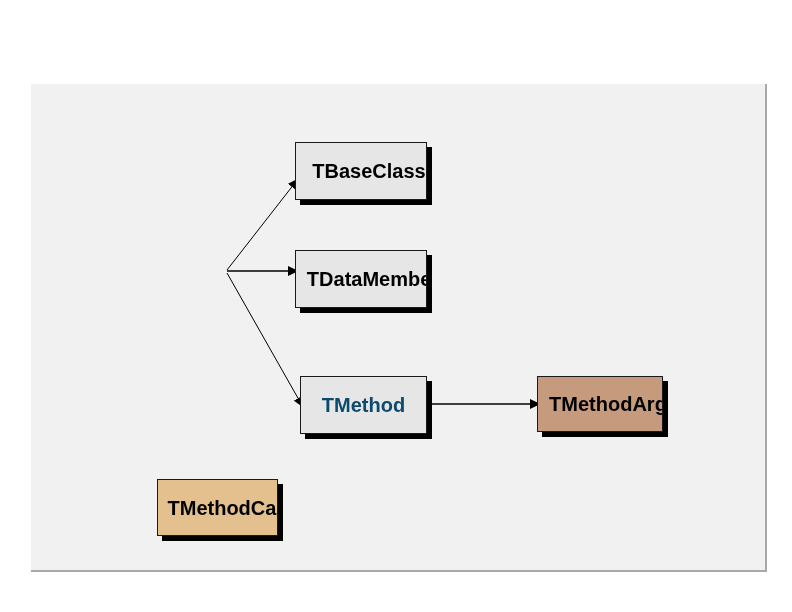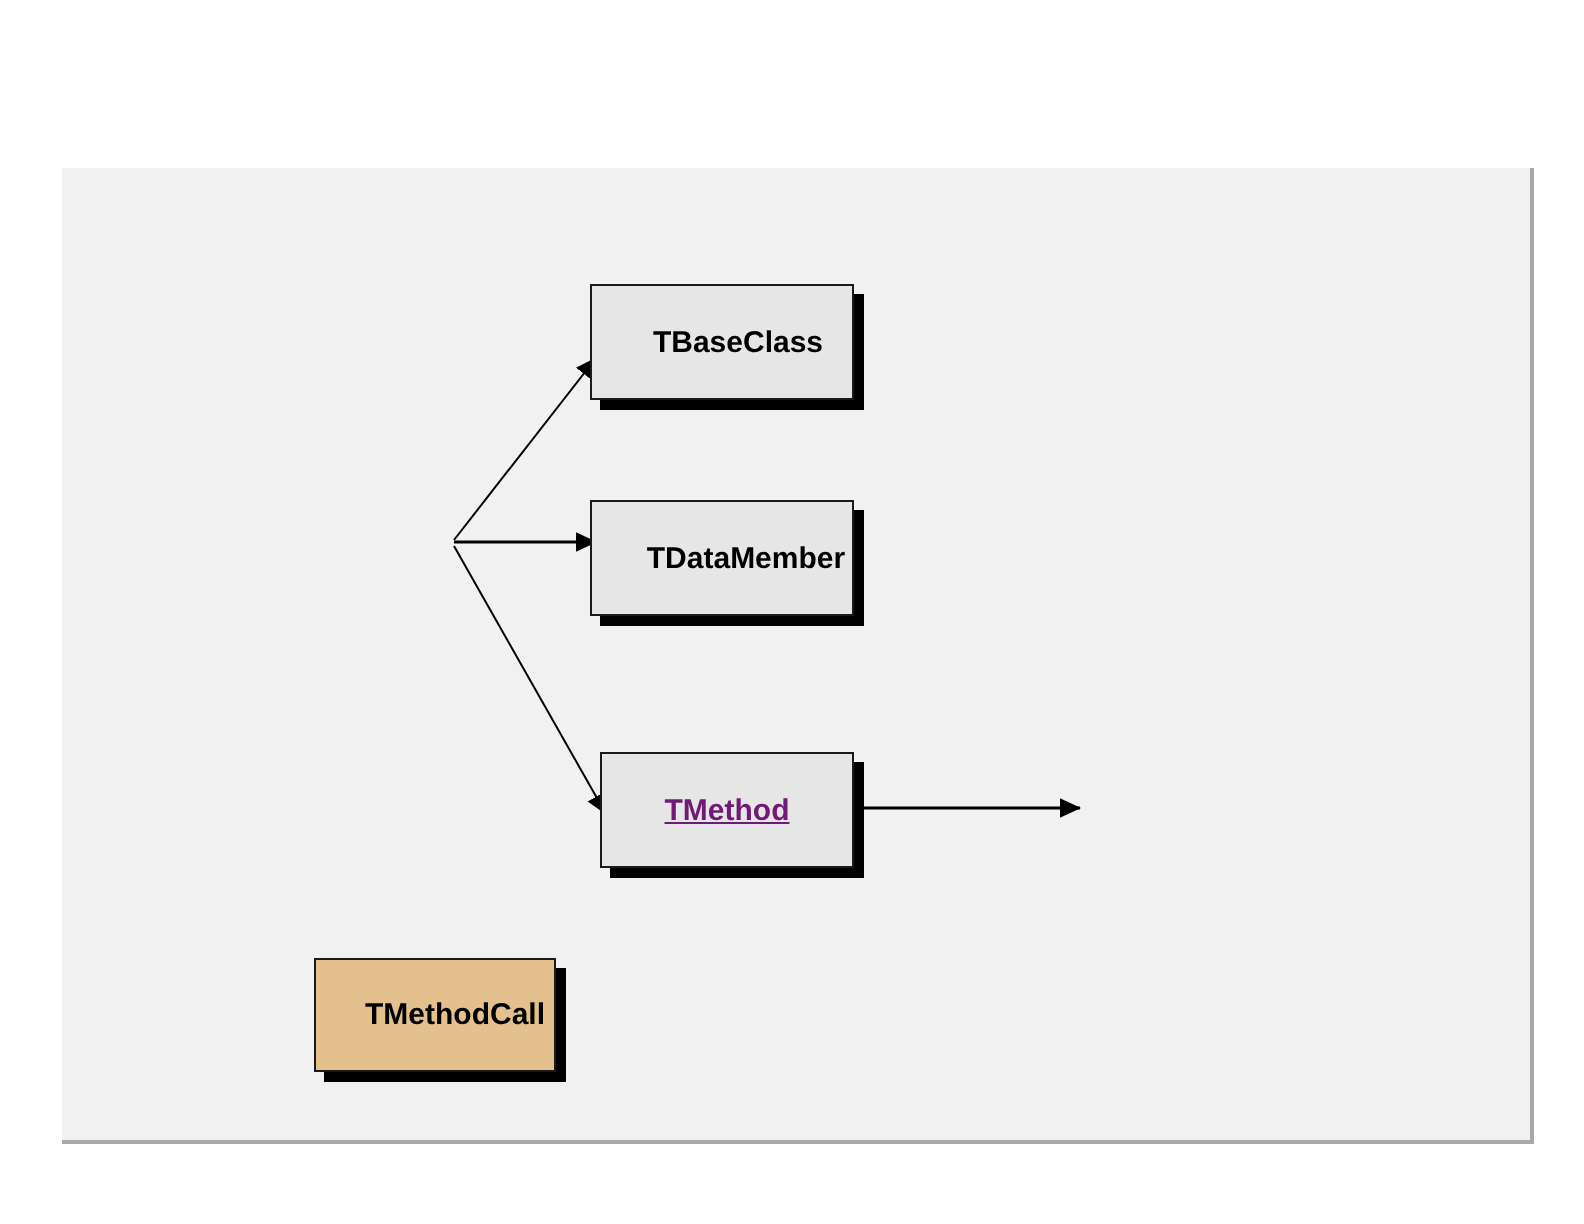--- a/index.html
+++ b/index.html
@@ -47,21 +47,21 @@
     display: flex;
     align-items: center;
     justify-content: center;
     white-space: nowrap;
     overflow: hidden;
     z-index: 3;
   }
   .node .node-label {
     font-family: "Liberation Sans", sans-serif;
     font-weight: bold;
-    font-size: 15px;
+    font-size: 20px;
     color: #000000;
     letter-spacing: 0px;
     line-height: 1;
     display: block;
   }
 
   
   #node-tclass        { left: 64px;  top: 159px; width: 131px; height: 56px; background: #6d8a9e; }
   #node-tbaseclass    { left: 264px; top: 58px;  width: 132px; height: 58px; background: #e6e6e6; }
   #node-tdatamember   { left: 264px; top: 166px; width: 132px; height: 58px; background: #e6e6e6; }
@@ -102,21 +102,24 @@
 
   <div class="node" id="node-tbaseclass" style="left: 264px; top: 58px; width: 132px; height: 58px; background: rgb(230, 230, 230);">
     <span class="node-label" style="color: rgb(0, 0, 0);">TBaseClass</span>
   </div>
 
   <div class="node" id="node-tdatamember" style="left: 264px; top: 166px; width: 132px; height: 58px; background: rgb(230, 230, 230);">
     <span class="node-label" style="color: rgb(0, 0, 0);">TDataMember</span>
   </div>
 
   <div class="node" id="node-tmethod" style="left: 269px; top: 292px; width: 127px; height: 58px; background: rgb(230, 230, 230);">
-    <span class="node-label" style="color: #701a75; text-decoration: underline;">TMethod</span>
+    <span class="node-label" style="color: #0c4a6e;">TMethod</span>
   </div>
 
+  <div class="node" id="node-tmethodarg" style="left: 506px; top: 292px; width: 126px; height: 56px; background: rgb(198, 154, 125);">
+    <span class="node-label" style="color: rgb(0, 0, 0);">TMethodArg</span>
+  </div>
 
   <div class="node" id="node-tmethodcall" style="left: 126px; top: 395px; width: 121px; height: 57px; background: rgb(227, 192, 142);">
     <span class="node-label" style="color: rgb(0, 0, 0);">TMethodCall</span>
   </div>
 
 </div>
 
 </body></html>

